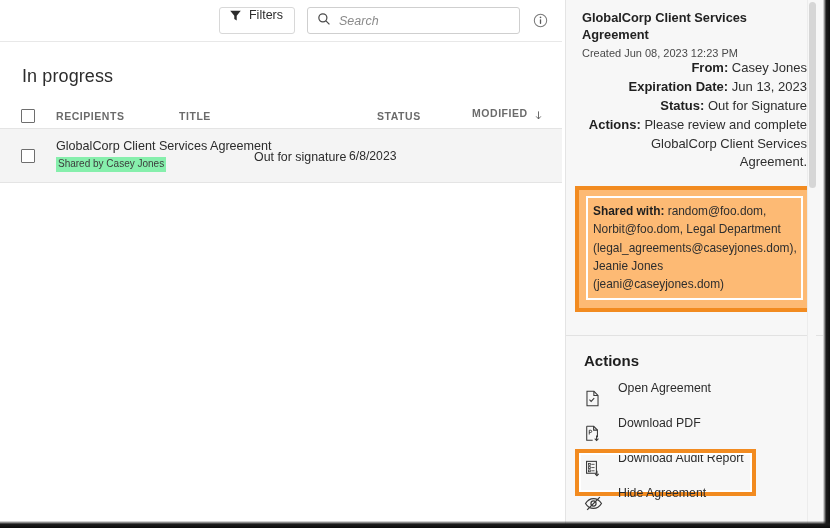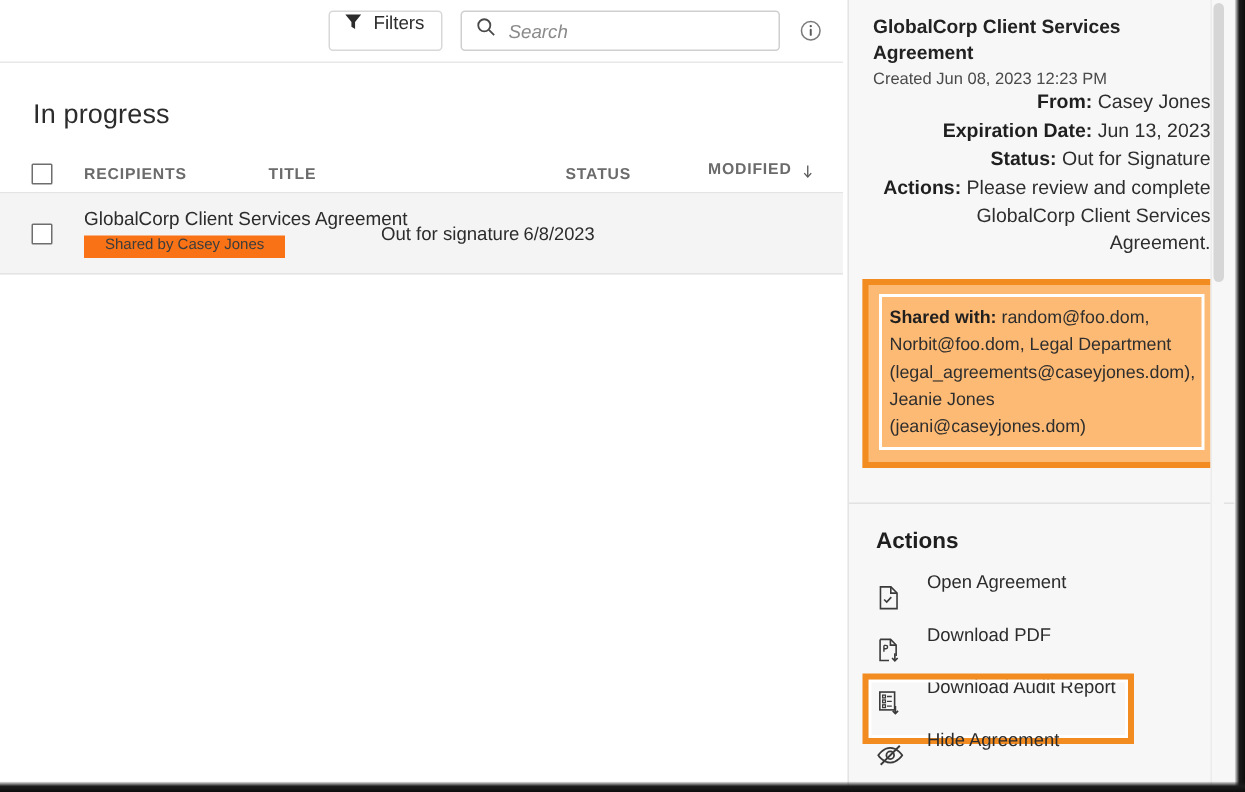--- a/index.html
+++ b/index.html
@@ -150,22 +150,22 @@
     font-size: 12.4px;
     color: #2c2c2c;
   }
   .c-recip .cell-text { font-size: 12.2px; }
   .c-title .title-main { font-size: 12.6px; color: #2c2c2c; white-space: nowrap; }
   .shared-by {
     display: inline-block;
     margin-top: 2px;
     font-size: 10px;
     color: #3c3c3c;
-    background: #f97316;
-    padding: 1px 14px;
+    background: #86efac;
+    padding: 1px 2px;
     line-height: 1.25;
   }
   .c-mod .cell-text { font-size: 12.2px; }
 
   
   #right-panel {
     position: absolute;
     left: 565px; top: 0;
     width: 258px; height: 528px;
     background: #f7f7f7;

